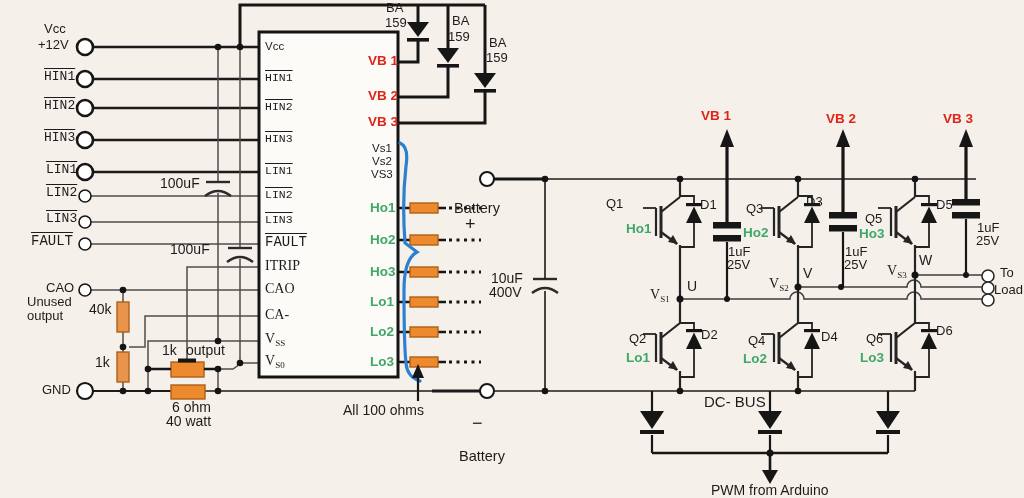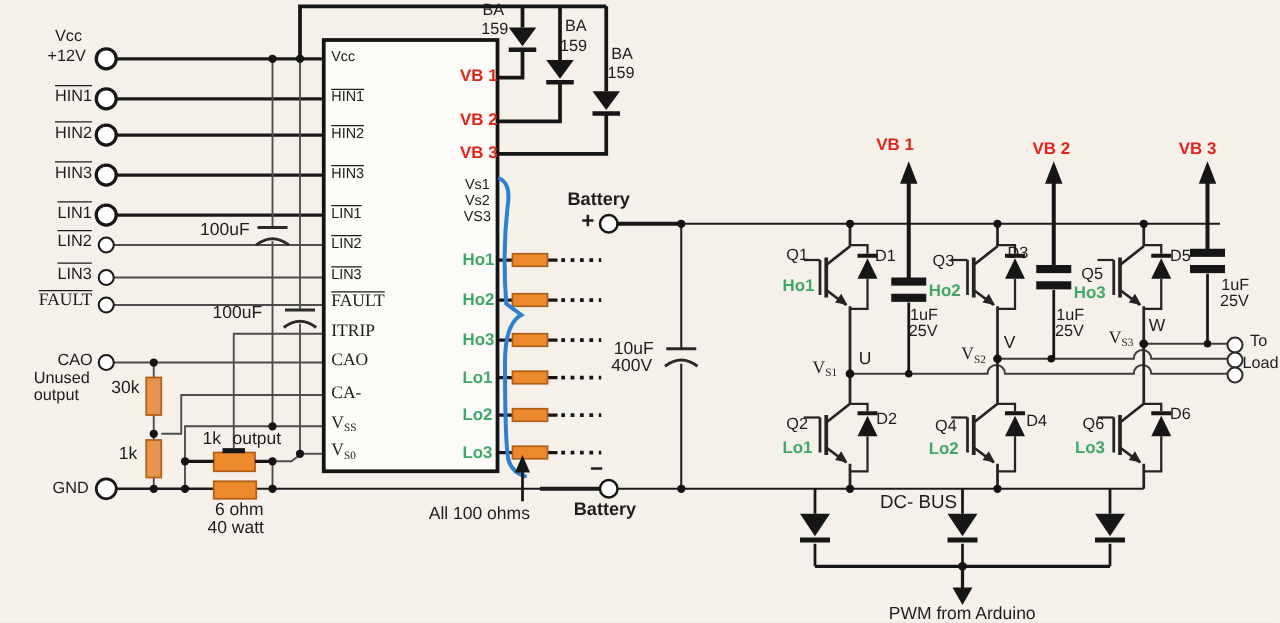--- a/index.html
+++ b/index.html
@@ -4,22 +4,22 @@
 <style>
   html,body{margin:0;padding:0;background:#e9e6e0;}
   .stage{position:relative;width:1024px;height:498px;background:#f5f1ea;overflow:hidden;
          font-family:"Liberation Sans",sans-serif;}
   .stage svg{position:absolute;left:0;top:0;}
   .lb{position:absolute;font:13px "Liberation Sans",sans-serif;color:#1c1c1c;
       white-space:nowrap;line-height:1.05;}
   .sm{font-size:11.5px;}
   .md{font-size:14px;}
   .serif{font-family:"Liberation Serif",serif;font-size:14px;}
-  .ovl{text-decoration:overline;}
-  .b{font-weight:bold;}
+  .ovl{text-decoration:overline;font-family:Liberation Mono, monospace;}
+  .b{font-weight:normal;margin-top:48px;}
   .red{color:#e02418;font-weight:bold;font-size:13.5px;}
   .grn{color:#3fa868;font-weight:bold;font-size:13.5px;}
   .sub{font-size:9px;vertical-align:-3px;}
   .wm{position:absolute;left:262px;top:151px;font-size:50px;font-weight:bold;
       letter-spacing:6px;color:rgba(231,124,42,0.82);z-index:5;}
 </style>
 </head>
 <body>
 
 <div class="stage">
@@ -338,40 +338,40 @@
 
 <span class="lb" style="left:386px;top:1px">BA</span>
 <span class="lb" style="left:385px;top:16px">159</span>
 <span class="lb" style="left:452px;top:14px">BA</span>
 <span class="lb" style="left:448px;top:30px">159</span>
 <span class="lb" style="left:489px;top:36px">BA</span>
 <span class="lb" style="left:486px;top:51px">159</span>
 
 <span class="lb md" style="left:160px;top:176px">100uF</span>
 <span class="lb md" style="left:170px;top:242px">100uF</span>
-<span class="lb md" style="left:89px;top:302px">30k</span>
+<span class="lb md" style="left:89px;top:302px">40k</span>
 <span class="lb md" style="left:95px;top:355px">1k</span>
 <span class="lb md" style="left:162px;top:343px">1k</span>
 <span class="lb md" style="left:186px;top:343px">output</span>
 <span class="lb md" style="left:172px;top:400px">6 ohm</span>
 <span class="lb md" style="left:166px;top:414px">40 watt</span>
 <span class="lb md" style="left:343px;top:403px">All 100 ohms</span>
 
 <span class="lb b" style="left:454px;top:153px;font-size:14.5px">Battery</span>
 <span class="lb b" style="left:465px;top:167px;font-size:18px">+</span>
 <span class="lb b" style="left:459px;top:401px;font-size:14.5px">Battery</span>
 <span class="lb b" style="left:472px;top:366px;font-size:18px">−</span>
 <span class="lb md" style="left:491px;top:271px">10uF</span>
 <span class="lb md" style="left:489px;top:285px">400V</span>
 
 <span class="lb red" style="left:701px;top:109px">VB 1</span>
 <span class="lb red" style="left:826px;top:112px">VB 2</span>
 <span class="lb red" style="left:943px;top:112px">VB 3</span>
 
-<span class="lb" style="left:629px;top:197px">Q1</span>
+<span class="lb" style="left:606px;top:197px">Q1</span>
 <span class="lb grn" style="left:626px;top:222px">Ho1</span>
 <span class="lb" style="left:700px;top:198px">D1</span>
 <span class="lb" style="left:629px;top:332px">Q2</span>
 <span class="lb grn" style="left:626px;top:351px">Lo1</span>
 <span class="lb" style="left:701px;top:328px">D2</span>
 <span class="lb" style="left:746px;top:202px">Q3</span>
 <span class="lb grn" style="left:743px;top:226px">Ho2</span>
 <span class="lb" style="left:806px;top:195px">D3</span>
 <span class="lb" style="left:748px;top:334px">Q4</span>
 <span class="lb grn" style="left:743px;top:352px">Lo2</span>

